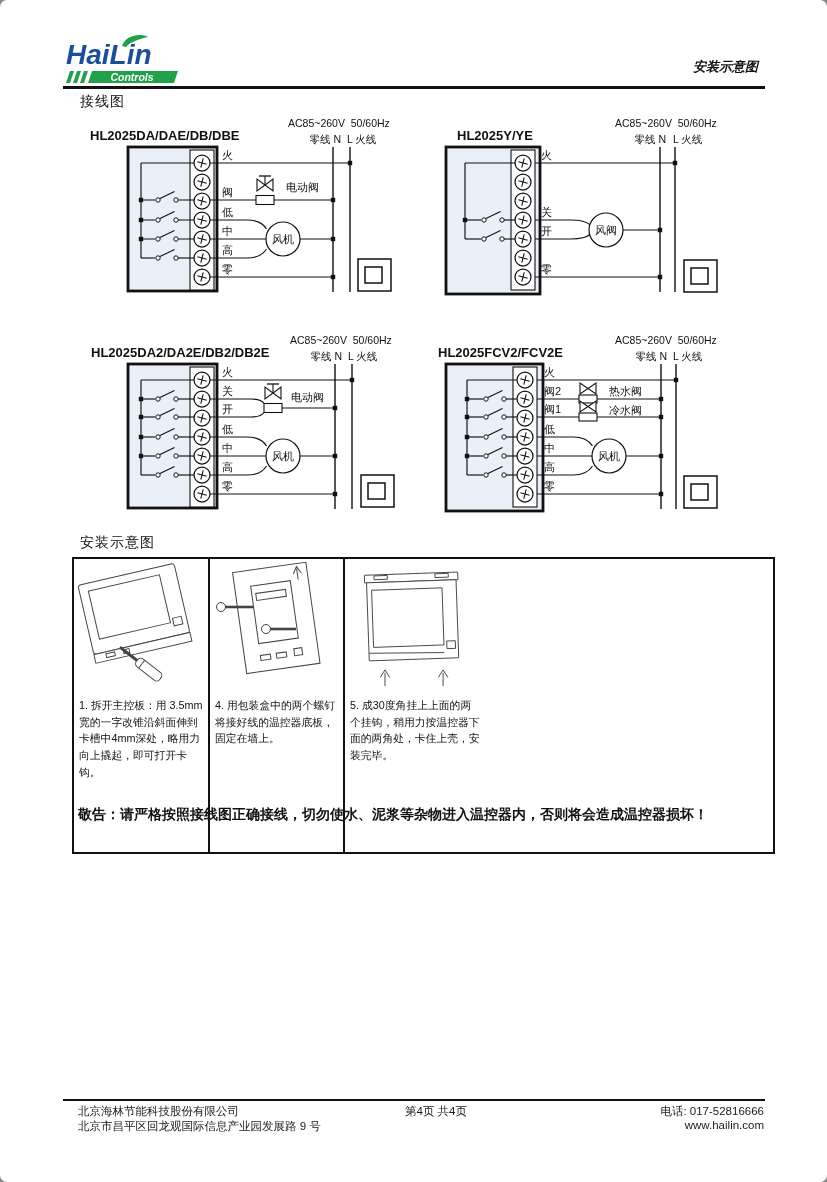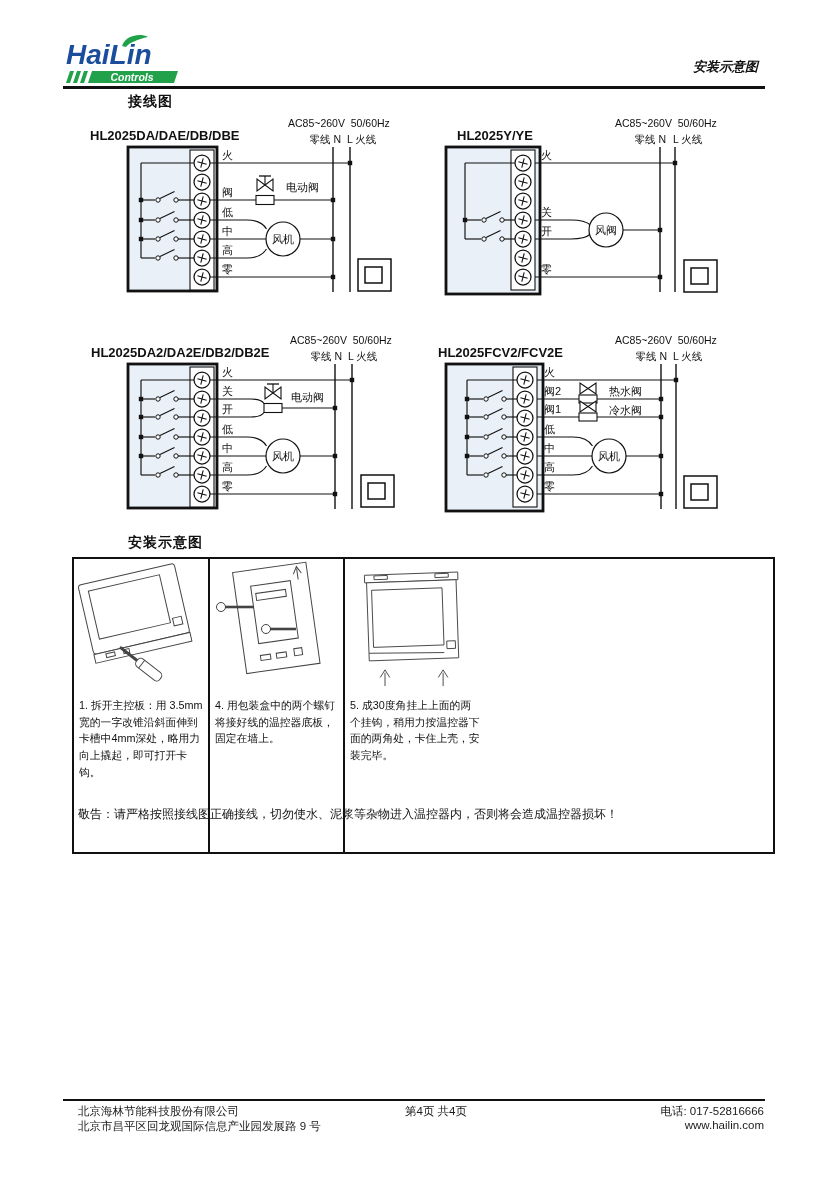--- a/index.html
+++ b/index.html
@@ -1,25 +1,25 @@
 <!DOCTYPE html>
 <html><head>
 <meta charset="utf-8">
 <style>
   html,body{margin:0;padding:0;background:#888;}
   .page{
     position:relative; width:827px; height:1182px; background:#fff; margin:0 auto;
-    font-family:"Liberation Sans","DejaVu Sans",sans-serif; color:#111; overflow:hidden;
+    font-family:"Liberation Sans","DejaVu Sans",sans-serif; color:#111; overflow:hidden;border-radius:7px;
   }
   .abs{position:absolute;}
   
   .header-rule{left:63px; top:86px; width:702px; height:3px; background:#111;}
   .brand-cn{right:69px; top:58px; font-size:13px; font-weight:bold; font-style:italic;}
   
-  .sec-title{font-weight:bold; font-size:14px; letter-spacing:1px;margin-left:48px;}
+  .sec-title{font-weight:normal; font-size:14px; letter-spacing:1px;}
   
   .dg{position:absolute;}
   .dg text{font-family:"Liberation Sans","DejaVu Sans",sans-serif; fill:#111;}
   .dg-title{font-size:13px; font-weight:bold;}
   .dg-power{font-size:10.5px; white-space:pre;}
   .dg-lbl,.dg-comp{font-size:11px;}
   .wire{stroke:#111; stroke-width:1.15; fill:none;}
   .pline{stroke:#111; stroke-width:1.4;}
   .tbox{fill:#e9f0f7; stroke:#111; stroke-width:2.8;}
   .comp{fill:#fff; stroke:#111; stroke-width:1.2;}
@@ -28,21 +28,21 @@
     left:72px; top:557px; width:703px; height:297px; border:2px solid #111; box-sizing:border-box;
     display:grid; grid-template-columns:136px 135px 140px 133px 1fr; background:#fff;
   }
   .panel{border-right:2px solid #111; display:flex; flex-direction:column; overflow:hidden;}
   .panel:last-child{border-right:none;}
   .panel-art{height:136px; flex:none;}
   .panel-cap{font-size:10.8px; line-height:1.55; padding:2px 5px 3px 5px;}
   .art{fill:#fff; stroke:#444; stroke-width:1;}
   .artn{fill:none; stroke:#444; stroke-width:1;}
   
-  .warning{left:78px; top:806px; width:692px; font-weight:normal; font-size:12px;}
+  .warning{left:78px; top:806px; width:692px; font-weight:bold; font-size:14px;}
   
   .footer-rule{left:63px; top:1099px; width:702px; height:2px; background:#111;}
   .ft{font-size:11.5px; color:#1a1a1a;}
   .ft-right{text-align:right;}
   .logo-main{font-size:28px; font-weight:bold; font-style:italic;}
   .logo-sub{font-size:10.5px; font-weight:bold; font-style:italic; fill:#fff;}
 </style>
 </head>
 <body>
 

